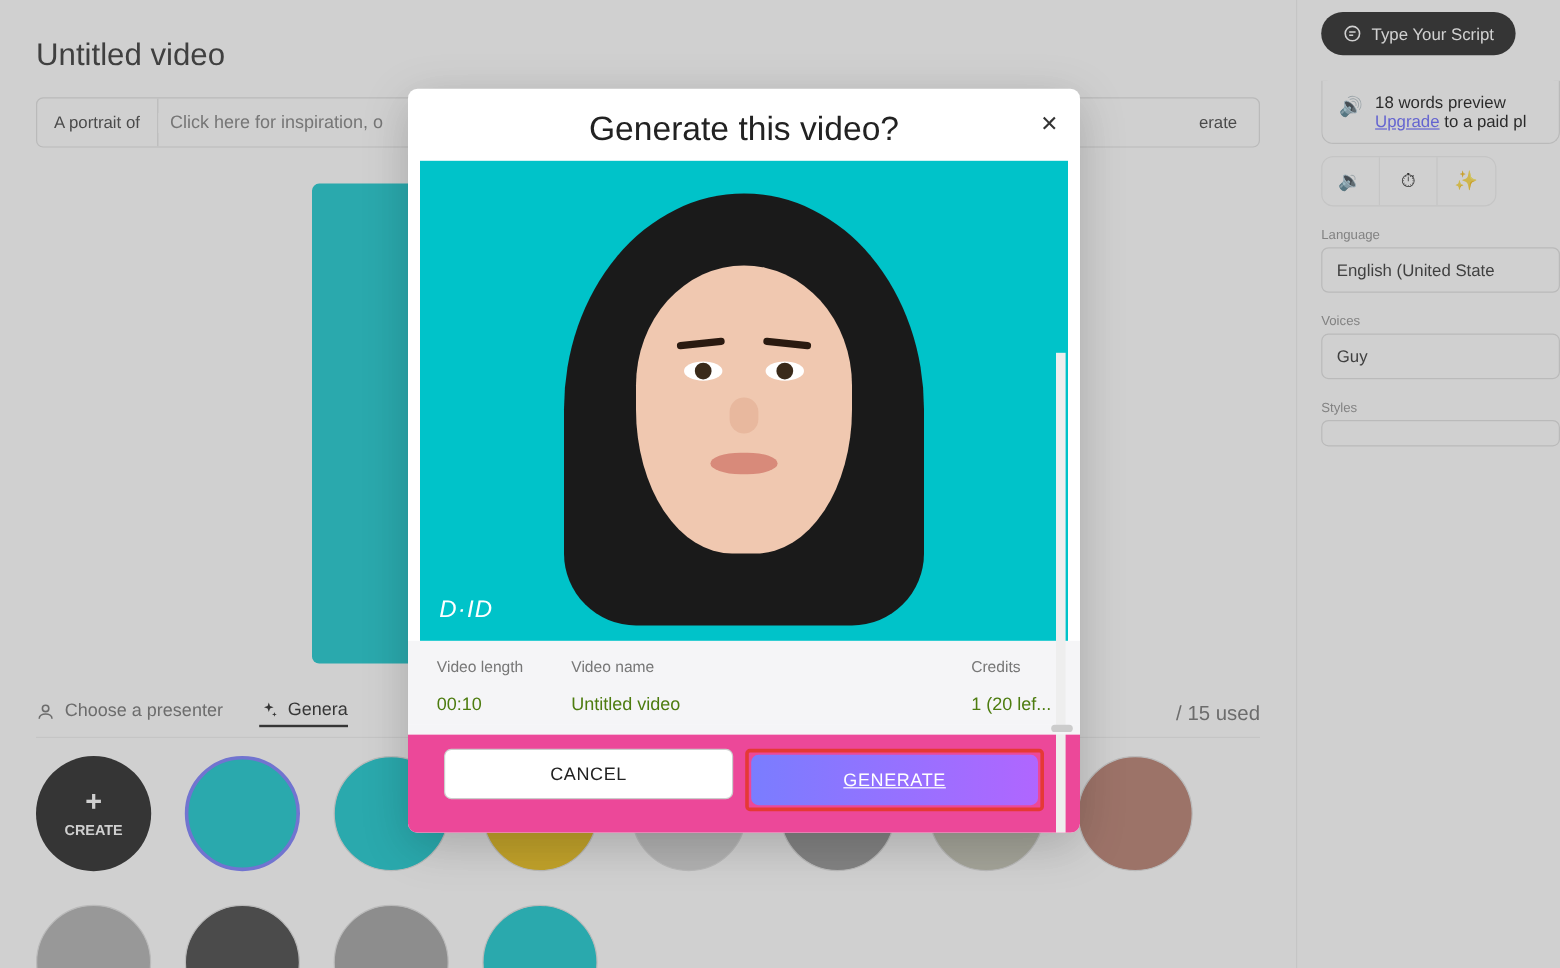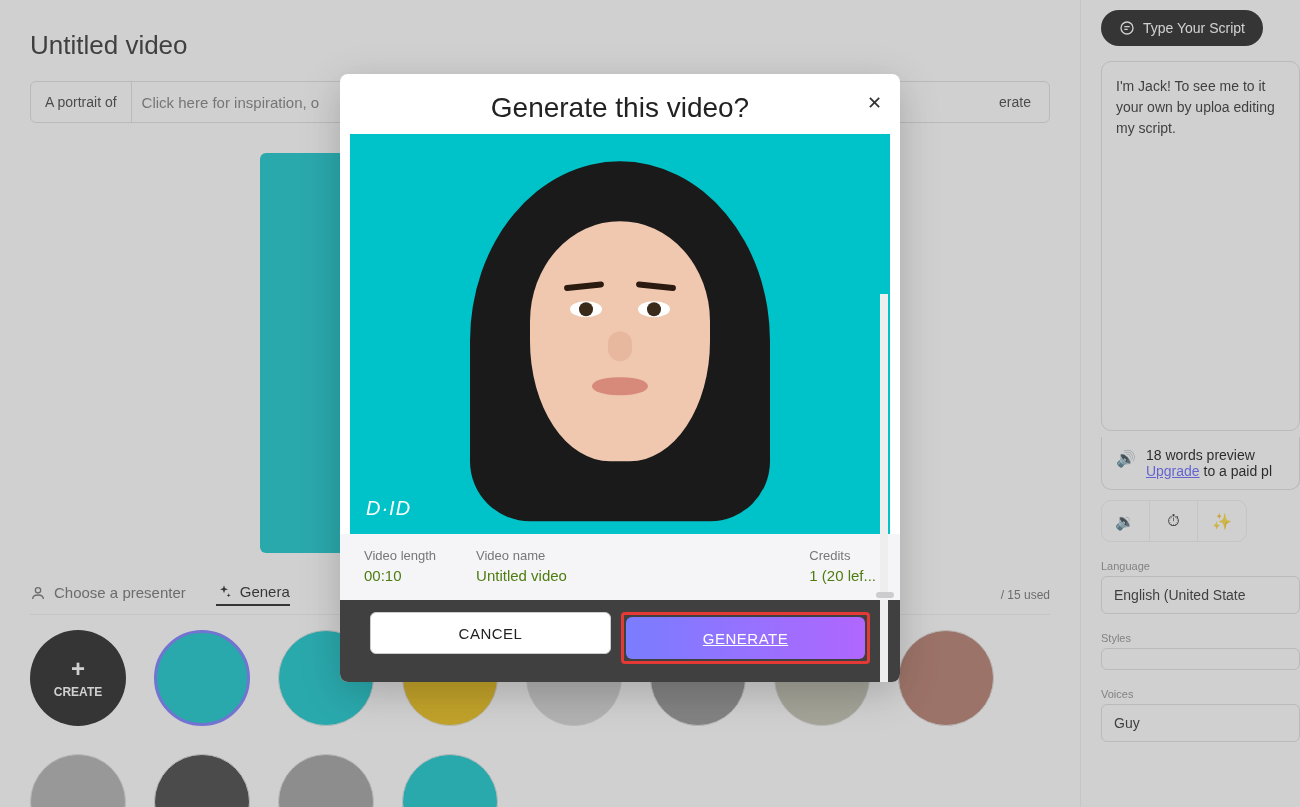--- a/index.html
+++ b/index.html
@@ -15,21 +15,21 @@
 .prompt-prefix { padding: 0 14px; font-size: 14px; color: #333; border-right: 1px solid #ddd; height: 100%; display: flex; align-items: center; }
 .prompt-input { flex: 1; border: none; outline: none; padding: 0 10px; font-size: 15px; color: #999; }
 .prompt-gen { padding: 0 18px; font-size: 14px; color: #333; }
 
 .preview { width: 560px; height: 400px; margin: 0 auto 30px; background: #00c3c9; border-radius: 6px; }
 
 .tabs { display: flex; gap: 30px; align-items: center; border-bottom: 1px solid #eee; padding-bottom: 8px; margin-bottom: 15px; }
 .tab { display: flex; align-items: center; gap: 8px; font-size: 15px; color: #666; cursor: pointer; padding-bottom: 4px; }
 .tab.active { color: #111; border-bottom: 2px solid #111; }
 .tab-spacer { flex: 1; }
-.used { font-size: 12px; color: #666; }
+.used { font-size: 17px; color: #666; }
 
 .avatars { display: flex; flex-wrap: wrap; gap: 28px; max-height: 180px; overflow-y: auto; padding-right: 10px; }
 .avatar { width: 96px; height: 96px; border-radius: 50%; border: 1px solid #ddd; background: #ccc; flex-shrink: 0; }
 .avatar.create { background: #111; color: #fff; display: flex; flex-direction: column; align-items: center; justify-content: center; font-size: 12px; font-weight: 600; border: none; }
 .avatar.create .plus { font-size: 24px; line-height: 1; margin-bottom: 4px; }
 .avatar.selected { border: 3px solid #6e72ff; }
 .avatar.a1 { background: #00c3c9; }
 .avatar.a2 { background: #00c3c9; }
 .avatar.a3 { background: #e8b800; }
 .avatar.a4 { background: #d0d0d0; }
@@ -71,28 +71,28 @@
 .eye.l { left: 100px; } .eye.r { left: 168px; }
 .pupil { position: absolute; width: 14px; height: 14px; background: #3a2a1a; border-radius: 50%; top: 1px; left: 9px; }
 .brow { position: absolute; width: 40px; height: 6px; background: #2a1a10; border-radius: 3px; top: 122px; }
 .brow.l { left: 94px; transform: rotate(-6deg); } .brow.r { left: 166px; transform: rotate(6deg); }
 .nose { position: absolute; left: 138px; top: 170px; width: 24px; height: 30px; background: #e8b89e; border-radius: 12px; }
 .mouth { position: absolute; left: 122px; top: 216px; width: 56px; height: 18px; background: #d88a7a; border-radius: 28px / 10px; }
 .watermark { position: absolute; left: 16px; bottom: 14px; color: #fff; font-size: 20px; font-style: italic; letter-spacing: 1px; }
 .modal-scroll { position: absolute; right: 2px; top: 160px; width: 8px; height: 400px; background: #eee; }
 
 .modal-info { display: flex; padding: 14px 24px 8px; gap: 40px; background: #f5f5f7; }
-.info-col { display: flex; flex-direction: column; gap: 4px; }
+.info-col { display: flex; flex-direction: column; gap: 16px; }
 .info-label { font-size: 13px; color: #777; }
 .info-val { font-size: 15px; color: #4d7c0f; }
 .info-col.credits { margin-left: auto; }
 .mini-scroll { height: 8px; background: #f5f5f7; position: relative; }
 .mini-scroll::after { content: ''; position: absolute; right: 6px; top: 0; width: 18px; height: 6px; background: #ccc; border-radius: 3px; }
 
-.modal-actions { display: flex; gap: 10px; padding: 12px 30px 18px; background: #404040; }
+.modal-actions { display: flex; gap: 10px; padding: 12px 30px 18px; background: #ec4899; }
 .btn { flex: 1; height: 42px; border-radius: 6px; font-size: 15px; font-weight: 500; cursor: pointer; display: flex; align-items: center; justify-content: center; letter-spacing: 0.5px; }
 .btn.cancel { background: #fff; border: 1px solid #ccc; color: #222; }
 .btn.generate { background: linear-gradient(90deg, #7a7dff, #b066ff); color: #fff; border: none; text-transform: uppercase; text-decoration: underline; }
 .gen-wrap { border: 3px solid #e53935; border-radius: 4px; padding: 2px; flex: 1; display: flex; }
 .gen-wrap .btn.generate { flex: 1; }
 
 .person-icon { width: 16px; height: 16px; }
 .sparkle-icon { width: 16px; height: 16px; }
 </style>
 </head>
@@ -149,21 +149,20 @@
   </div>
 
   <div class="right">
     <div class="script-btn">
       <svg width="16" height="16" viewBox="0 0 24 24" fill="none" stroke="#fff" stroke-width="2">
           <circle cx="12" cy="12" r="9"></circle>
           <path d="M8 10h8M8 14h5"></path>
         </svg>
       <span>Type Your Script</span>
     </div>
-    <div class="script-box">I'm Jack! To see me to it your own by uploa editing my script.</div>
     <div class="preview-bar">
       <span class="sp-icon">🔊</span>
       <div>
         <span>18 words preview</span><br>
         <span class="upgrade">Upgrade</span><span> to a paid pl</span>
       </div>
     </div>
     <div class="icon-row">
       <div class="icon-cell">
           <span>🔉</span>
@@ -173,26 +172,26 @@
         </div>
       <div class="icon-cell">
           <span>✨</span>
         </div>
     </div>
     <div class="field">
       <div class="field-label">Language</div>
       <div class="field-box">English (United State</div>
     </div>
     <div class="field">
+      <div class="field-label">Voices</div>
+      <div class="field-box">Guy</div>
+    </div>
+    <div class="field">
       <div class="field-label">Styles</div>
       <div class="field-box"></div>
-    </div>
-    <div class="field">
-      <div class="field-label">Voices</div>
-      <div class="field-box">Guy</div>
     </div>
   </div>
 </div>
 
 <div class="dim"></div>
 
 <div class="modal">
   <div class="modal-head">
     <div class="modal-title">Generate this video?</div>
     <button class="modal-close"><span>✕</span></button>

